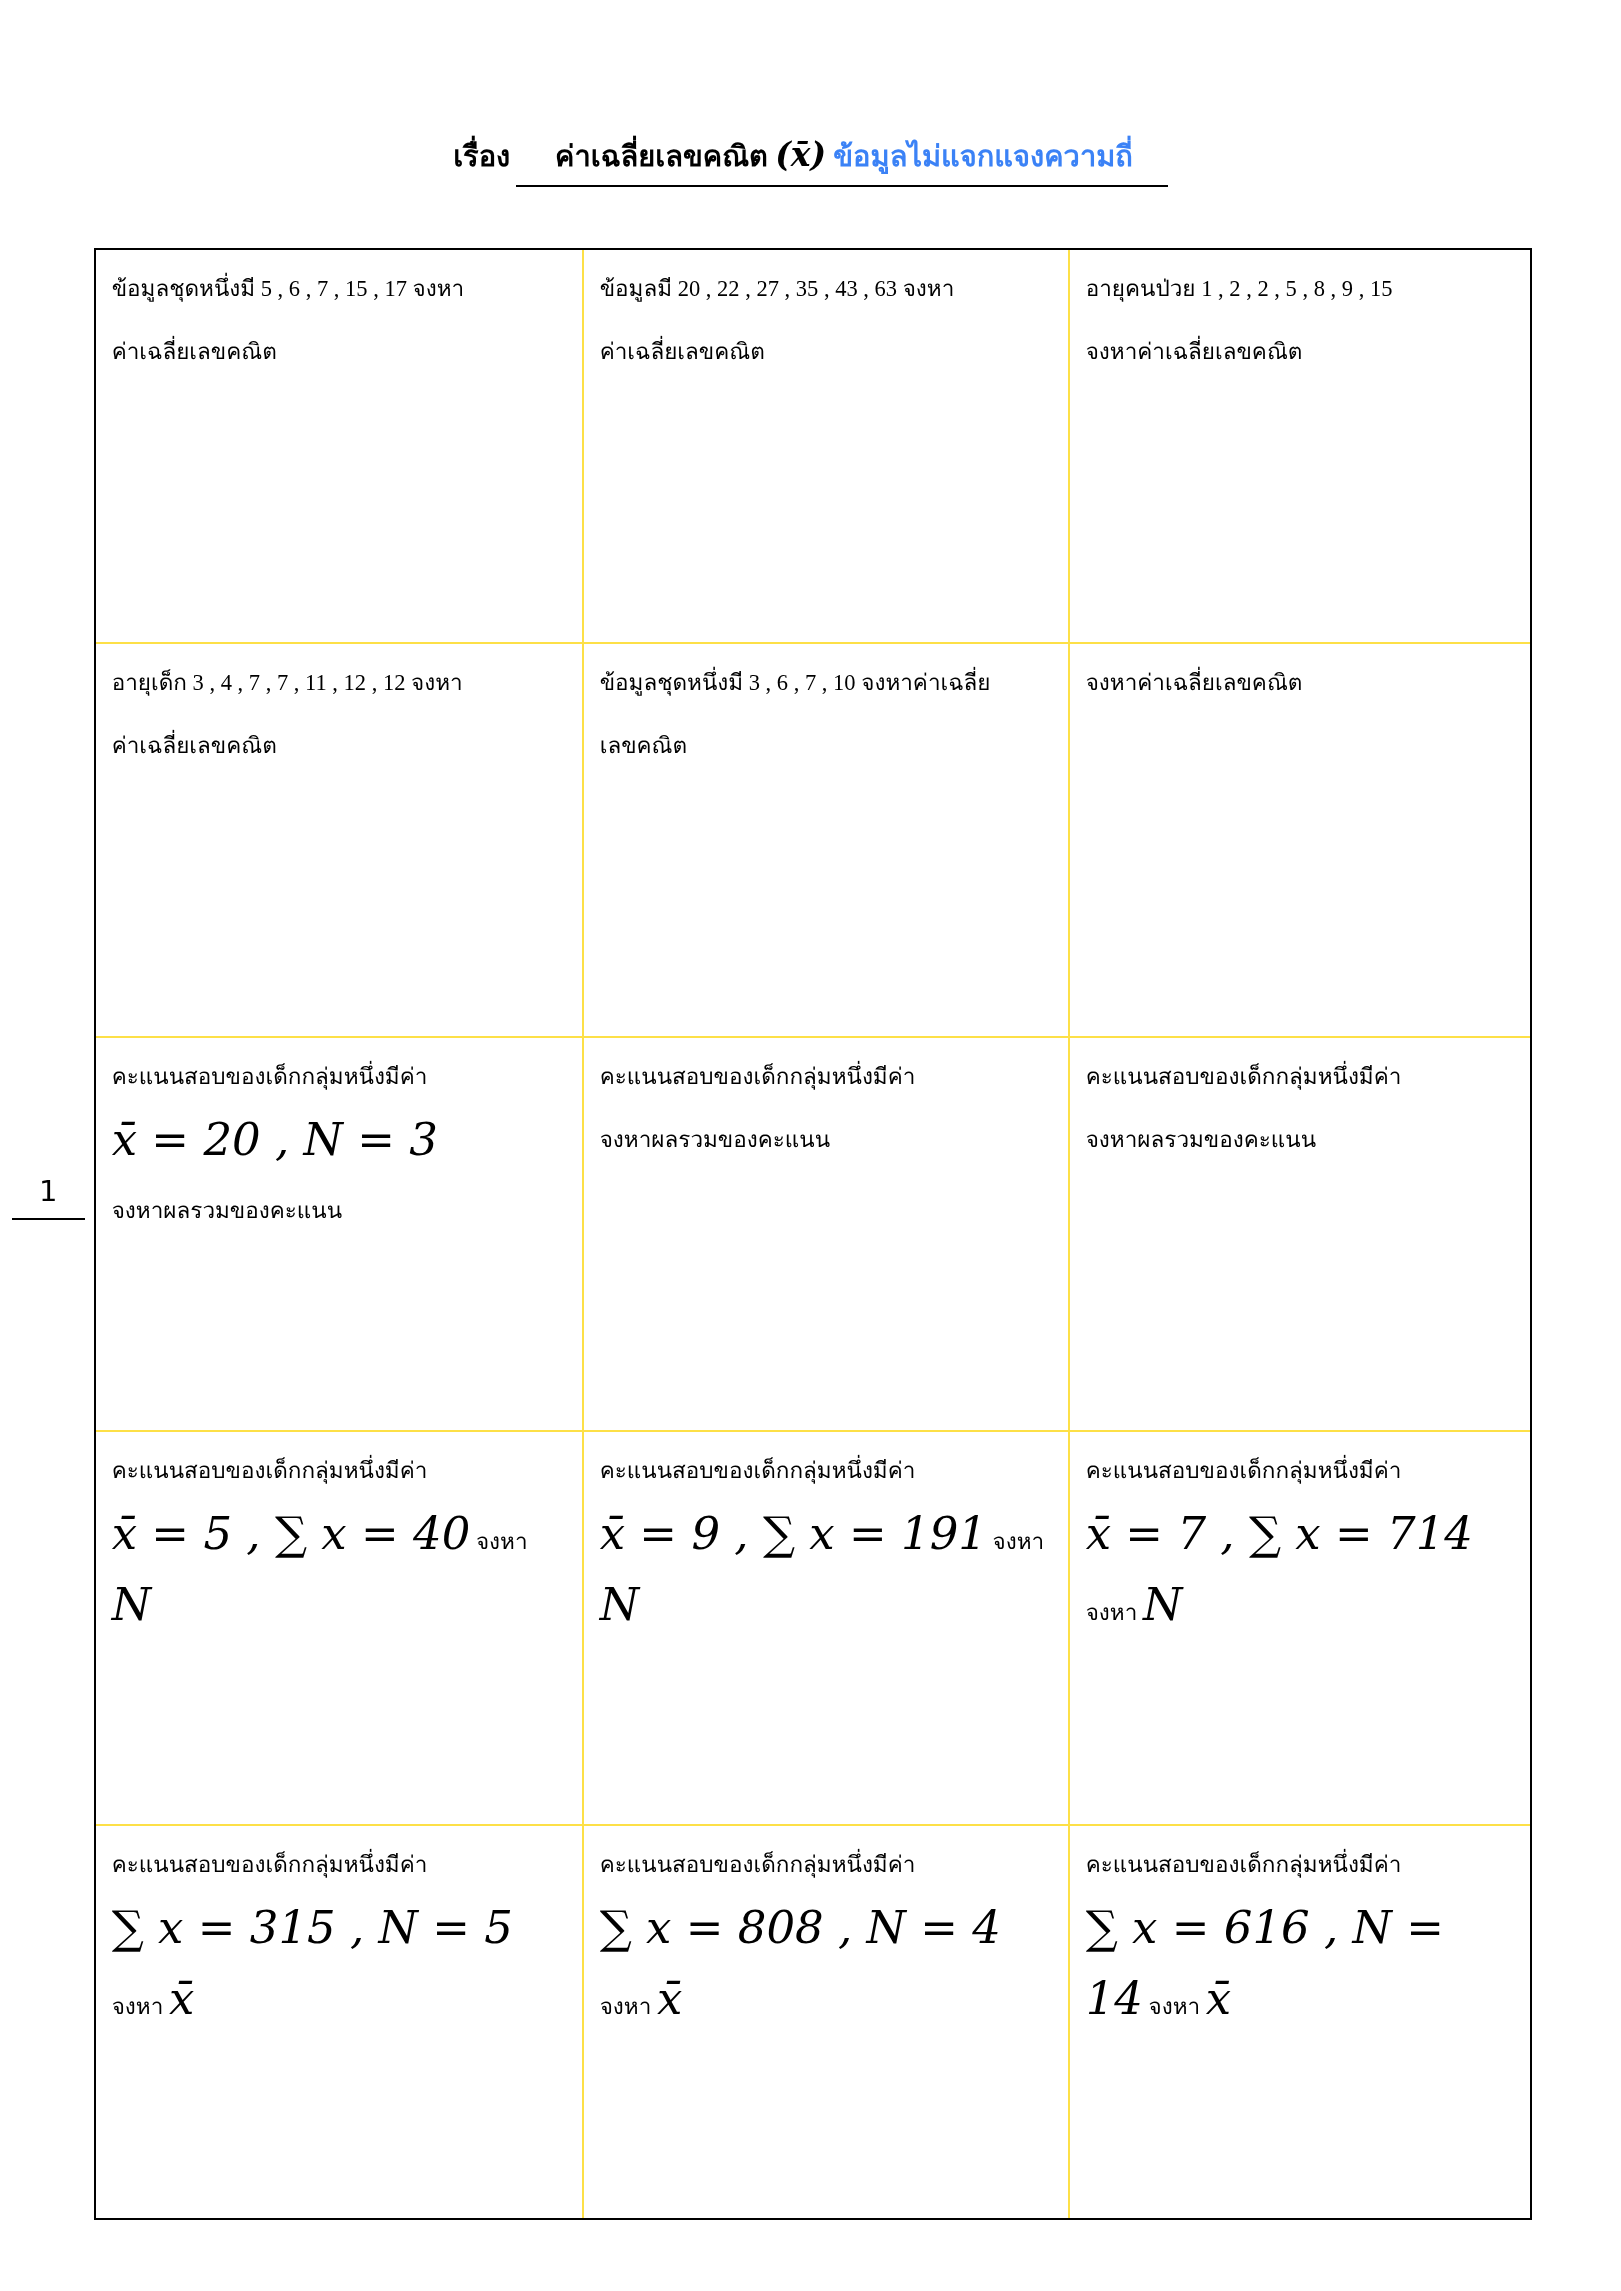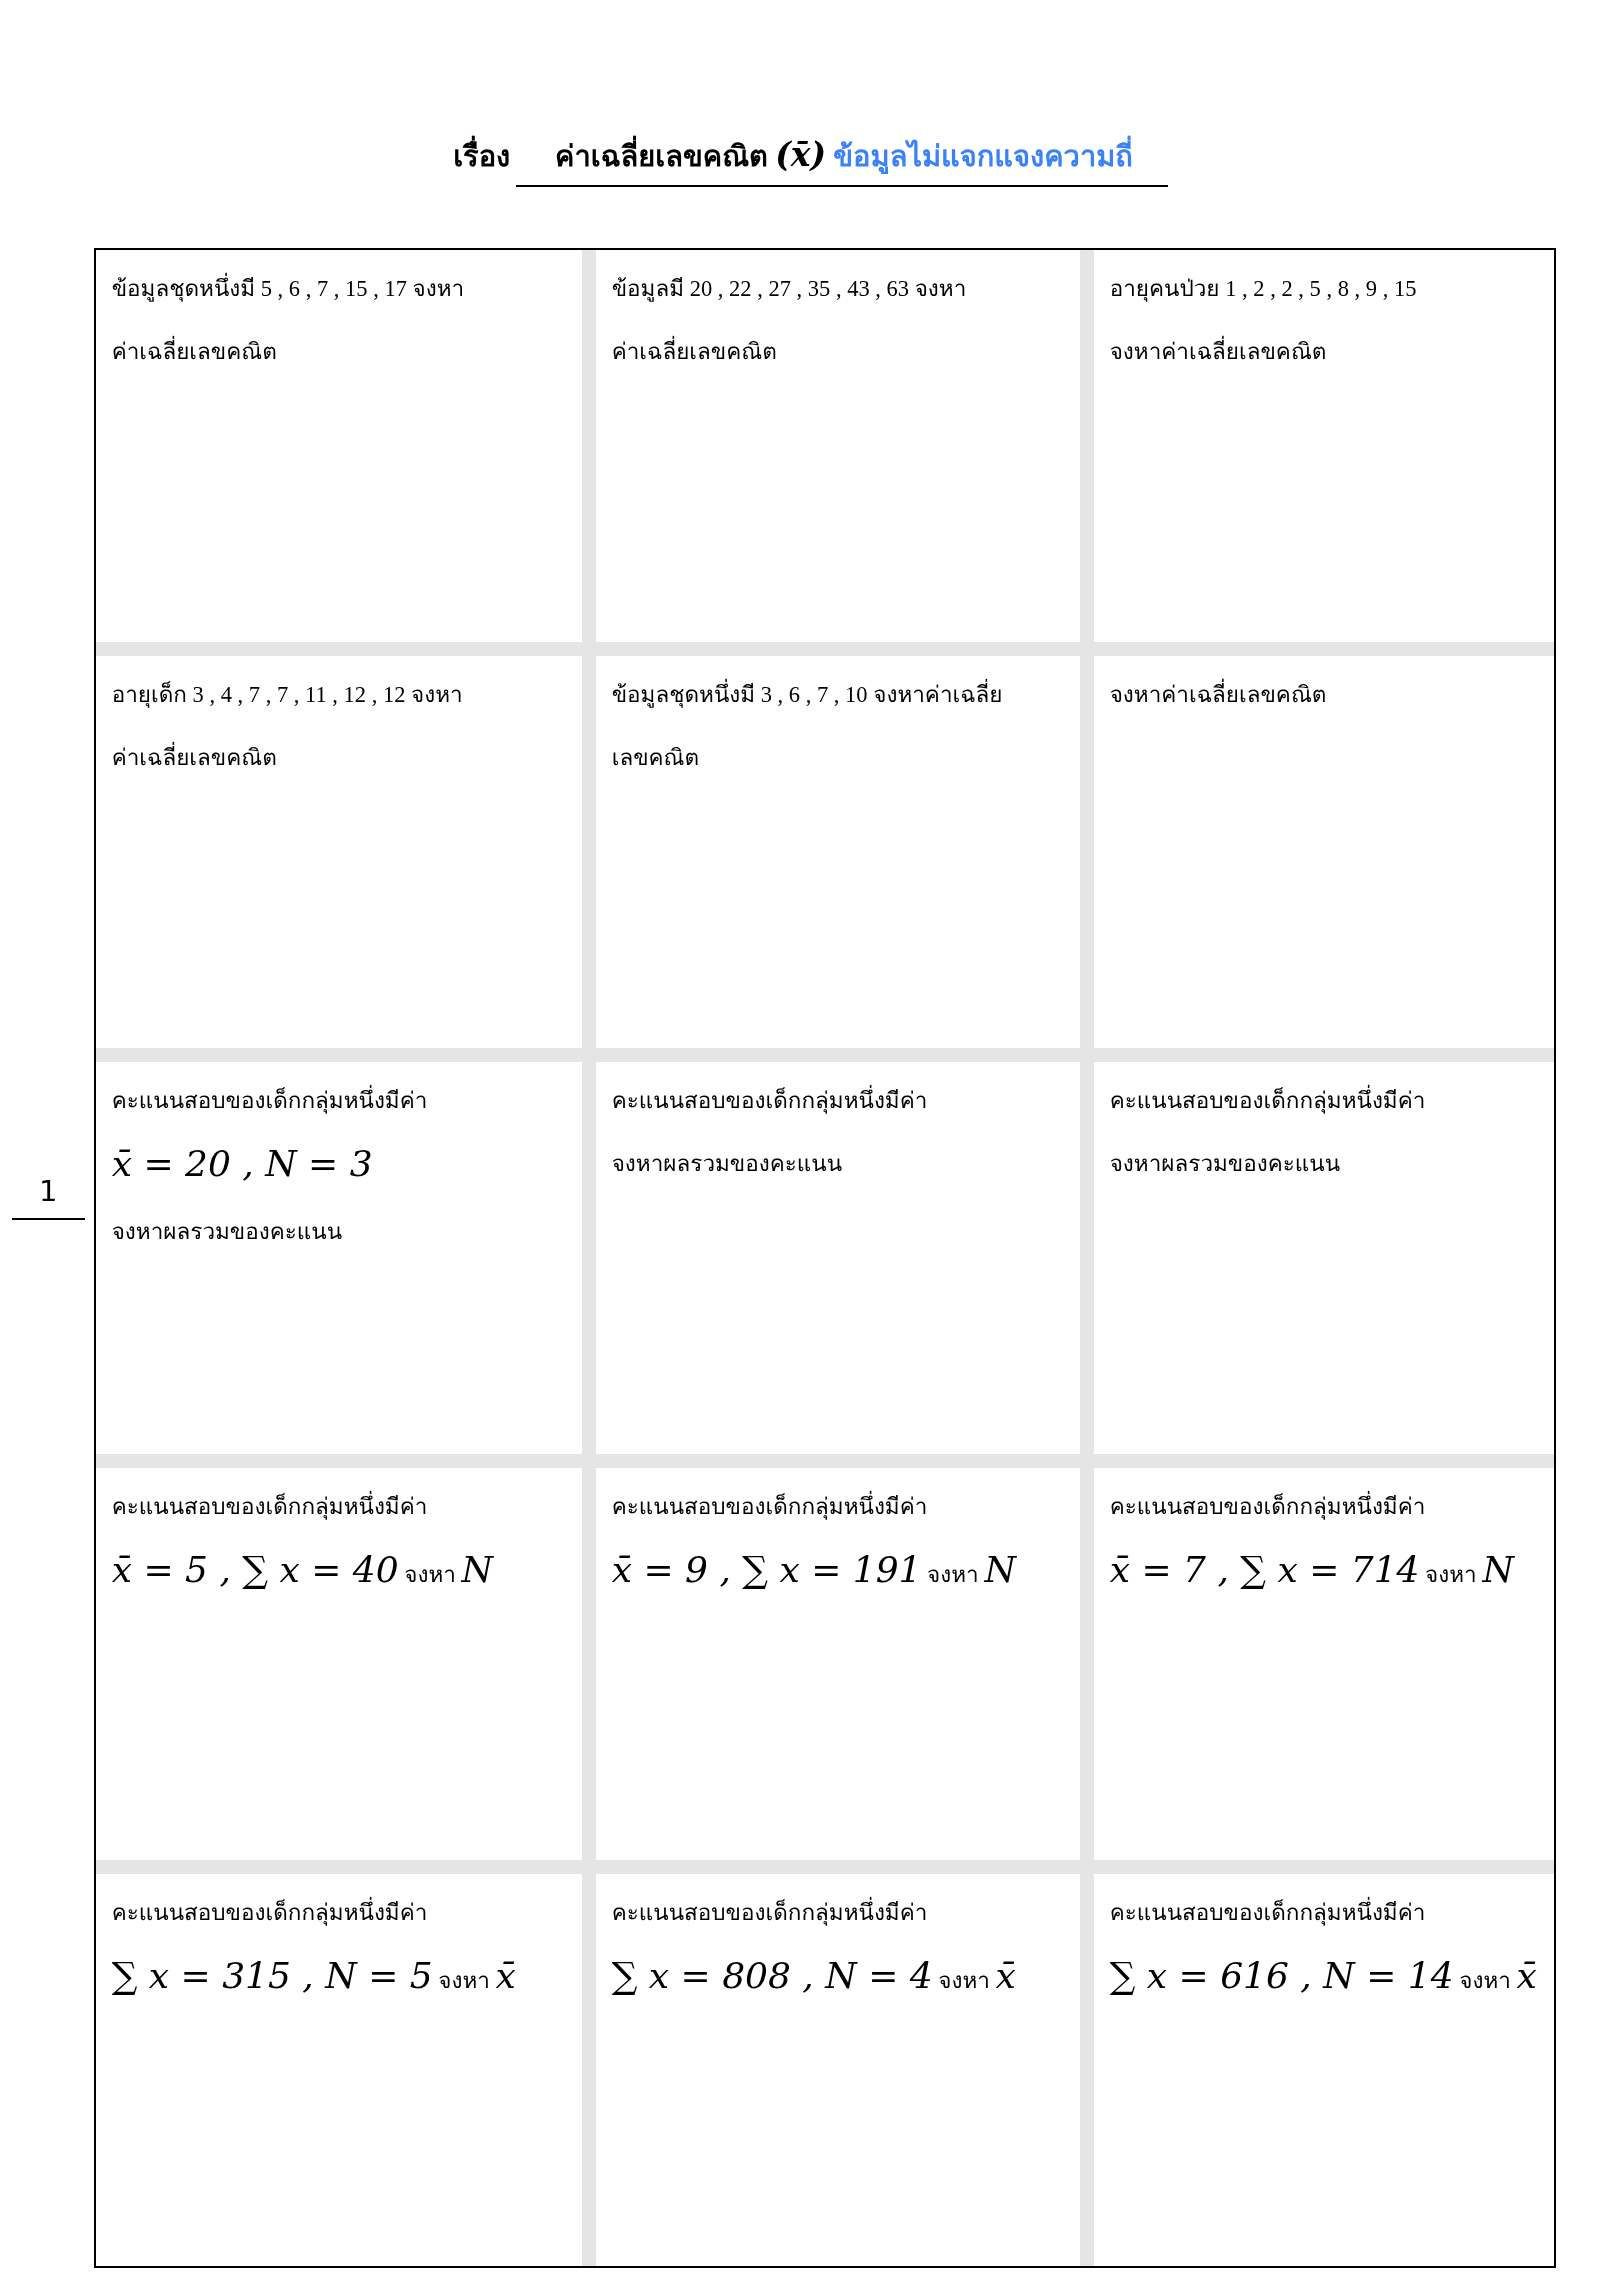--- a/index.html
+++ b/index.html
@@ -11,28 +11,28 @@
   .title{
     position:absolute;top:133px;left:0;width:100%;
     text-align:center;font-size:29px;font-weight:bold;white-space:nowrap;
   }
   .title .u{
     display:inline-block;border-bottom:2.9px solid #000;
     padding:0 35px 5.9px 39px;margin-left:5.9px;
   }
   .math{
     font-family:"DejaVu Serif","Liberation Serif",serif;
-    font-style:italic;font-size:36px;
+    font-style:italic;font-size:45px;
   }
   .title .math{font-size:33px;font-weight:bold;}
   .red{color:#3b82f6;}
   .grid{
     position:absolute;left:94px;top:248px;
     display:grid;grid-template-columns:486px 484px 460px;
-    grid-auto-rows:392px;gap:14px;background:#e5e5e5;border:2.9px solid #000;
+    grid-auto-rows:392px;gap:2px;background:#fde047;border:2.9px solid #000;
   }
   .cell{background:#fff;padding:7.8px 15.7px;overflow:hidden;}
   .line{line-height:61px;}
   .thai{font-size:22.5px;}
   .pagenum{
     position:absolute;left:11.8px;top:1174px;width:73px;
     text-align:center;font-size:29px;
     border-bottom:2.9px solid #000;padding-bottom:9.8px;
     font-family:"DejaVu Sans","Liberation Sans",sans-serif;
   }

